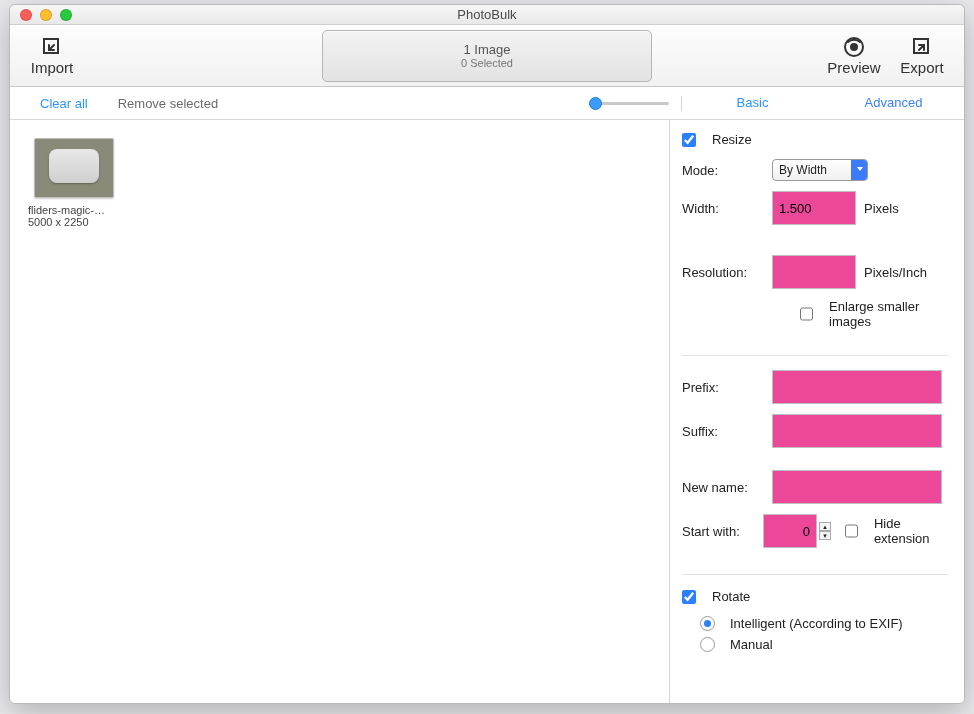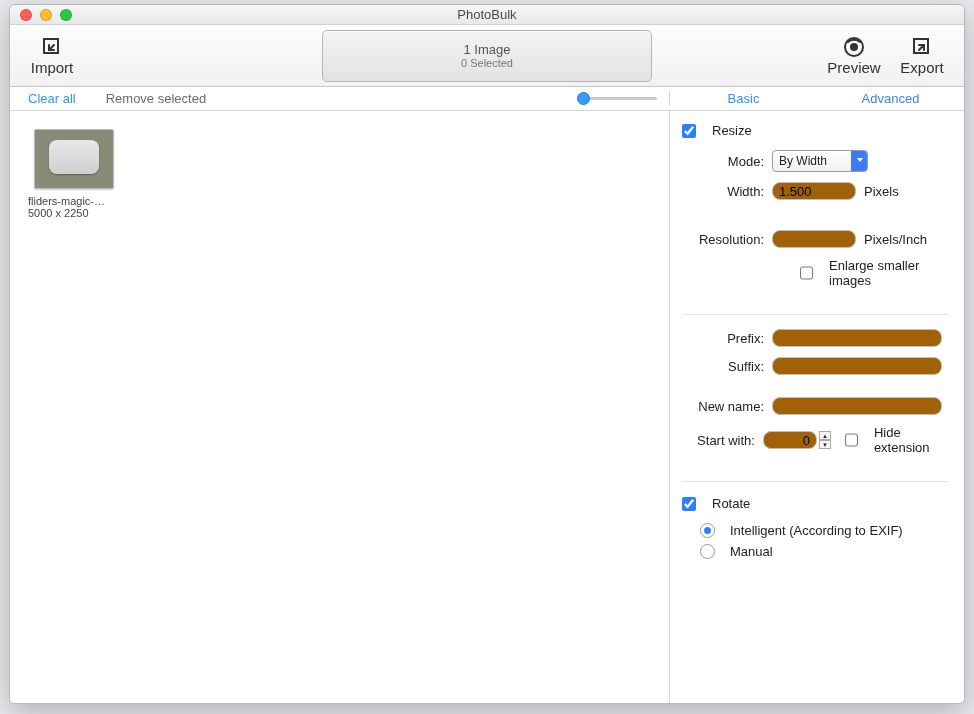--- a/index.html
+++ b/index.html
@@ -8,21 +8,21 @@
 .titlebar { height: 20px; background: linear-gradient(#f6f6f6,#e8e8e8); border-bottom: 1px solid #d0d0d0; display: flex; align-items: center; position: relative; border-radius: 6px 6px 0 0; }
 .traffic { display: flex; gap: 8px; padding-left: 10px; }
 .traffic span { width: 12px; height: 12px; border-radius: 50%; display: inline-block; border: 0.5px solid rgba(0,0,0,0.15); }
 .t-red { background: #ff5f57; } .t-yel { background: #ffbd2e; } .t-grn { background: #28c940; }
 .title { position: absolute; left: 0; right: 0; text-align: center; font-size: 13px; color: #4a4a4a; pointer-events: none; }
 .toolbar { height: 62px; background: linear-gradient(#fdfdfd,#f1f1f1); border-bottom: 1px solid #c7c7c7; display: flex; align-items: center; padding: 0 12px; position: relative; }
 .tb-btn { display: flex; flex-direction: column; align-items: center; width: 60px; cursor: pointer; font-size: 15px; color: #333; }
 .tb-btn svg { width: 24px; height: 24px; }
 .status-pill { position: absolute; left: 50%; transform: translateX(-50%); width: 330px; height: 52px; border: 1px solid #b5b5b5; border-radius: 5px; background: linear-gradient(#f3f3f3,#e2e2e2); display: flex; flex-direction: column; justify-content: center; align-items: center; font-size: 13px; color: #555; box-shadow: inset 0 1px 0 rgba(255,255,255,0.6); }
 .tb-right { margin-left: auto; display: flex; gap: 8px; }
-.subbar { height: 24px; display: flex; align-items: center; font-size: 13px; border-bottom: 1px solid #d6d6d6; }
+.subbar { height: 33px; display: flex; align-items: center; font-size: 13px; border-bottom: 1px solid #d6d6d6; padding-left: 12px; }
 .subbar-left { flex: 0 0 660px; display: flex; align-items: center; padding-left: 18px; gap: 30px; position: relative; border-right: 1px solid #d6d6d6; }
 .link-blue { color: #2b95ff; cursor: pointer; }
 .link-grey { color: #6a6a6a; cursor: pointer; }
 .zoom { position: absolute; right: 12px; display: flex; align-items: center; }
 .zoom-track { width: 80px; height: 3px; background: #c9c9c9; border-radius: 2px; position: relative; }
 .zoom-thumb { position: absolute; left: 0; top: -5px; width: 13px; height: 13px; border-radius: 50%; background: #3b9bff; border: 0.5px solid #1b7be0; }
 .subbar-right { flex: 1; display: flex; }
 .tab { flex: 1; text-align: center; line-height: 24px; cursor: pointer; }
 .tab-active { color: #2b95ff; }
 .tab-inactive { color: #3b82f6; }
@@ -30,22 +30,22 @@
 .gallery { flex: 0 0 660px; border-right: 1px solid #d6d6d6; padding: 18px; background: #fff; }
 .thumb { width: 92px; text-align: left; font-size: 11px; color: #444; }
 .thumb-img { width: 80px; height: 60px; background: #8a8a78; border: 1px solid #bdbdbd; border-radius: 2px; margin: 0 auto 6px; position: relative; overflow: hidden; box-shadow: 0 1px 2px rgba(0,0,0,0.2); }
 .thumb-img::after { content:""; position:absolute; left:14px; top:10px; width:50px; height:34px; background:linear-gradient(#e8e8e8,#cfcfcf); border-radius:8px; box-shadow: 0 1px 2px rgba(0,0,0,0.3);}
 .thumb-name { white-space: nowrap; overflow: hidden; text-overflow: ellipsis; }
 .panel { flex: 1; overflow-y: auto; background: #fff; padding: 12px 16px 20px 12px; font-size: 13px; color: #222; }
 .section { border-bottom: 1px solid #e2e2e2; padding-bottom: 16px; margin-bottom: 14px; }
 .chk { display: flex; align-items: center; gap: 16px; margin-bottom: 12px; }
 .chk input[type=checkbox] { width: 14px; height: 14px; accent-color: #2b80ff; }
 .row { display: flex; align-items: center; margin-bottom: 10px; }
-.row-label { width: 90px; text-align: right; padding-right: 8px; }
-.row input[type=text] { height: 18px; border: 1px solid #bfbfbf; border-radius: 8px; padding: 0 6px; font-size: 13px; background: #a16207; }
+.row-label { width: 90px; padding-right: 8px; }
+.row input[type=text] { height: 34px; border: 1px solid #bfbfbf; border-radius: 0; padding: 0 6px; font-size: 13px; background: #ec4899; }
 .select { height: 22px; width: 96px; border: 1px solid #9a9a9a; border-radius: 4px; background: linear-gradient(#fff,#f0f0f0); display: flex; align-items: center; padding: 0 6px; font-size: 12px; position: relative; cursor: pointer; }
 .select::after { content:""; position:absolute; right:0; top:0; bottom:0; width:16px; background:#3b7bff; border-radius: 0 3px 3px 0; }
 .select::before { content:""; position:absolute; right:4px; top:7px; width:0; height:0; border-left:3px solid transparent; border-right:3px solid transparent; border-top:4px solid #fff; z-index:1; }
 .unit { margin-left: 8px; }
 .small-input { width: 84px; }
 .wide-input { width: 170px; }
 .num-input { width: 54px; text-align: right; }
 .stepper { display:inline-flex; flex-direction:column; margin-left:2px; }
 .stepper span { width:12px; height:9px; border:1px solid #aaa; background:#f4f4f4; font-size:7px; text-align:center; line-height:7px; cursor:pointer;}
 .radio-row { display:flex; align-items:center; gap:15px; margin: 6px 0 6px 18px; }

